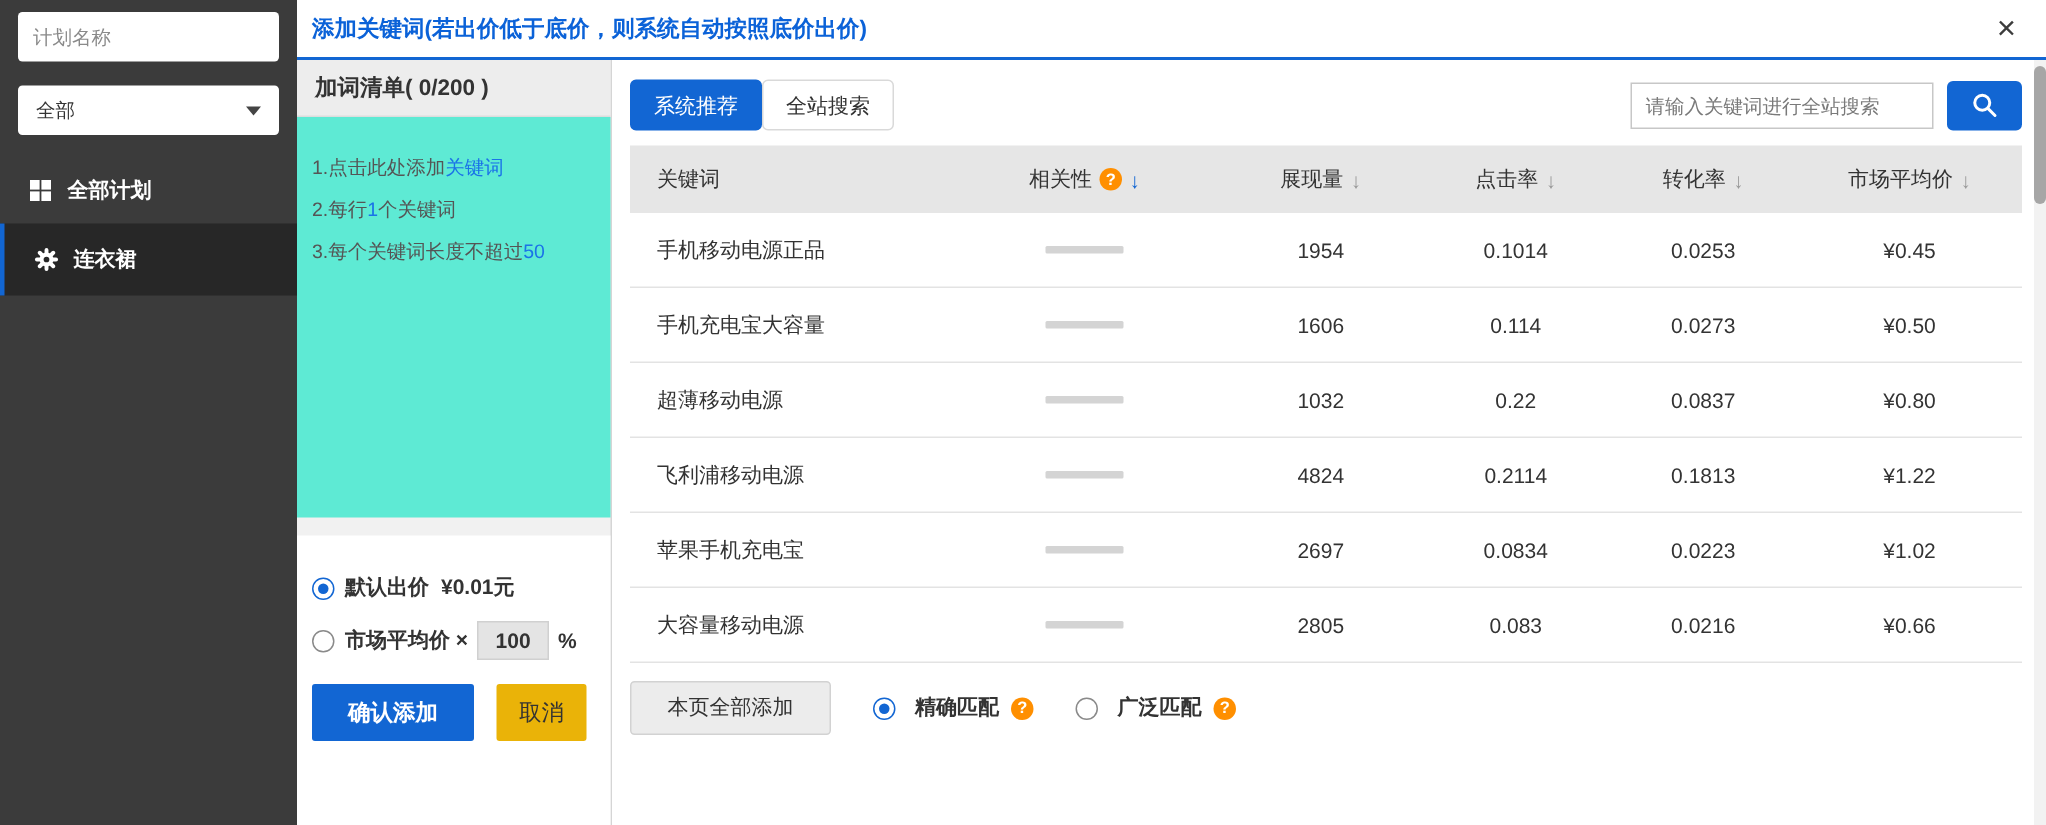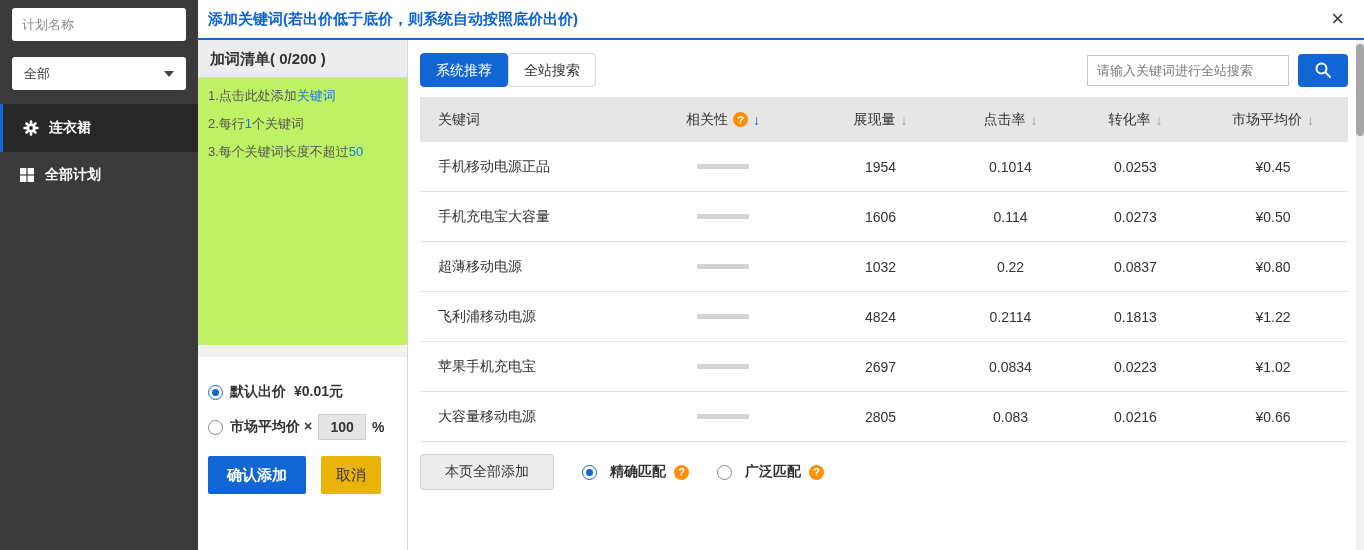--- a/index.html
+++ b/index.html
@@ -32,37 +32,37 @@
   .modal-title { color:#0b62d8; font-size:15px; font-weight:bold; }
   .modal-close { margin-left:auto; font-size:22px; color:#3c3c3c; cursor:pointer;
     line-height:1; padding:0 6px; }
   .modal-body { flex:1; display:flex; min-height:0; }
 
   
   .left-panel { width:210px; flex:none; background:#f1f1f1;
     border-right:1px solid #d5d5d5; display:flex; flex-direction:column; }
   .panel-header { height:38px; flex:none; background:#ededed; border-bottom:1px solid #ddd;
     font-size:15px; font-weight:bold; color:#333; line-height:38px; padding-left:12px; }
-  .keyword-area { height:267px; flex:none; background:#bef264; padding:4px 10px; cursor:text; }
+  .keyword-area { height:267px; flex:none; background:#5eead4; padding:20px 10px; cursor:text; }
   .instruction { font-size:13px; color:#555; line-height:28px; }
   .instruction .hl { color:#1a73e8; }
   .panel-gap { height:12px; flex:none; }
   .bid-area { flex:1; background:#fff; padding:26px 10px 0; }
   .bid-row { display:flex; align-items:center; margin-bottom:13px; font-size:14px;
     font-weight:bold; color:#333; }
   .radio { width:15px; height:15px; border-radius:50%; border:1px solid #8a8a8a;
     background:#fff; margin-right:7px; flex:none; position:relative; cursor:pointer; }
   .radio.checked { border-color:#1266d3; }
   .radio.checked::after { content:""; position:absolute; left:3px; top:3px; width:7px;
     height:7px; border-radius:50%; background:#1266d3; }
   .bid-input { width:48px; height:26px; background:#e4e4e4; border:1px solid #d0d0d0;
     text-align:center; font-size:14px; font-weight:bold; color:#333; margin:0 6px;
     font-family:inherit; }
   .btn-row { display:flex; margin-top:16px; }
-  .btn-confirm { width:98px; height:38px; background:#1266d3; color:#fff; border:none;
+  .btn-confirm { width:108px; height:38px; background:#1266d3; color:#fff; border:none;
     font-size:15px; font-weight:bold; border-radius:2px; cursor:pointer; font-family:Liberation Serif, serif; }
   .btn-cancel { width:60px; height:38px; background:#eab308; color:#333; border:none;
     font-size:15px; margin-left:15px; border-radius:2px; cursor:pointer; font-family:Liberation Serif, serif; }
 
   
   .main { flex:1; padding:0 16px 0 12px; min-width:0; display:flex; flex-direction:column; }
   .tabs-row { display:flex; align-items:center; padding-top:13px; margin-bottom:10px; }
   .tab { height:34px; line-height:32px; padding:0 15px; border-radius:4px; font-size:14px;
     cursor:pointer; }
   .tab.active { background:#1266d3; color:#fff; border:1px solid #1266d3; }
@@ -120,46 +120,46 @@
           <circle cx="7" cy="7" r="4.6" fill="none" stroke="#2b2b2b" stroke-width="1.8"></circle>
           <line x1="10.6" y1="10.6" x2="15" y2="15" stroke="#2b2b2b" stroke-width="1.8" stroke-linecap="round"></line>
         </svg>
       </span>
     </div>
     <div class="dropdown">
       <span>全部</span>
       <span class="caret"></span>
     </div>
     <nav class="nav">
+      <div class="nav-item">
+        <span class="nav-icon">
+          <svg viewBox="0 0 16 16" width="16" height="16" fill="#fff">
+            <rect x="1" y="1" width="6.4" height="6.4"></rect>
+              <rect x="8.6" y="1" width="6.4" height="6.4"></rect>
+            <rect x="1" y="8.6" width="6.4" height="6.4"></rect>
+              <rect x="8.6" y="8.6" width="6.4" height="6.4"></rect>
+          </svg>
+        </span>
+        <span>全部计划</span>
+      </div>
       <div class="nav-item active">
         <span class="nav-icon">
           <svg viewBox="0 0 16 16" width="16" height="16">
             <g stroke="#fff" stroke-width="2.6" stroke-linecap="round">
               <line x1="8" y1="1.6" x2="8" y2="14.4"></line>
                 <line x1="1.6" y1="8" x2="14.4" y2="8"></line>
               <line x1="3.5" y1="3.5" x2="12.5" y2="12.5"></line>
                 <line x1="12.5" y1="3.5" x2="3.5" y2="12.5"></line>
             </g>
             <circle cx="8" cy="8" r="4.6" fill="#fff"></circle>
             <circle cx="8" cy="8" r="1.9" fill="#272727"></circle>
           </svg>
         </span>
         <span>连衣裙</span>
       </div>
-      <div class="nav-item">
-        <span class="nav-icon">
-          <svg viewBox="0 0 16 16" width="16" height="16" fill="#fff">
-            <rect x="1" y="1" width="6.4" height="6.4"></rect>
-              <rect x="8.6" y="1" width="6.4" height="6.4"></rect>
-            <rect x="1" y="8.6" width="6.4" height="6.4"></rect>
-              <rect x="8.6" y="8.6" width="6.4" height="6.4"></rect>
-          </svg>
-        </span>
-        <span>全部计划</span>
-      </div>
     </nav>
   </aside>
 
   <div class="modal">
     <header class="modal-header">
       <span class="modal-title">添加关键词(若出价低于底价，则系统自动按照底价出价)</span>
       <span class="modal-close">×</span>
     </header>
 
     <div class="modal-body">

